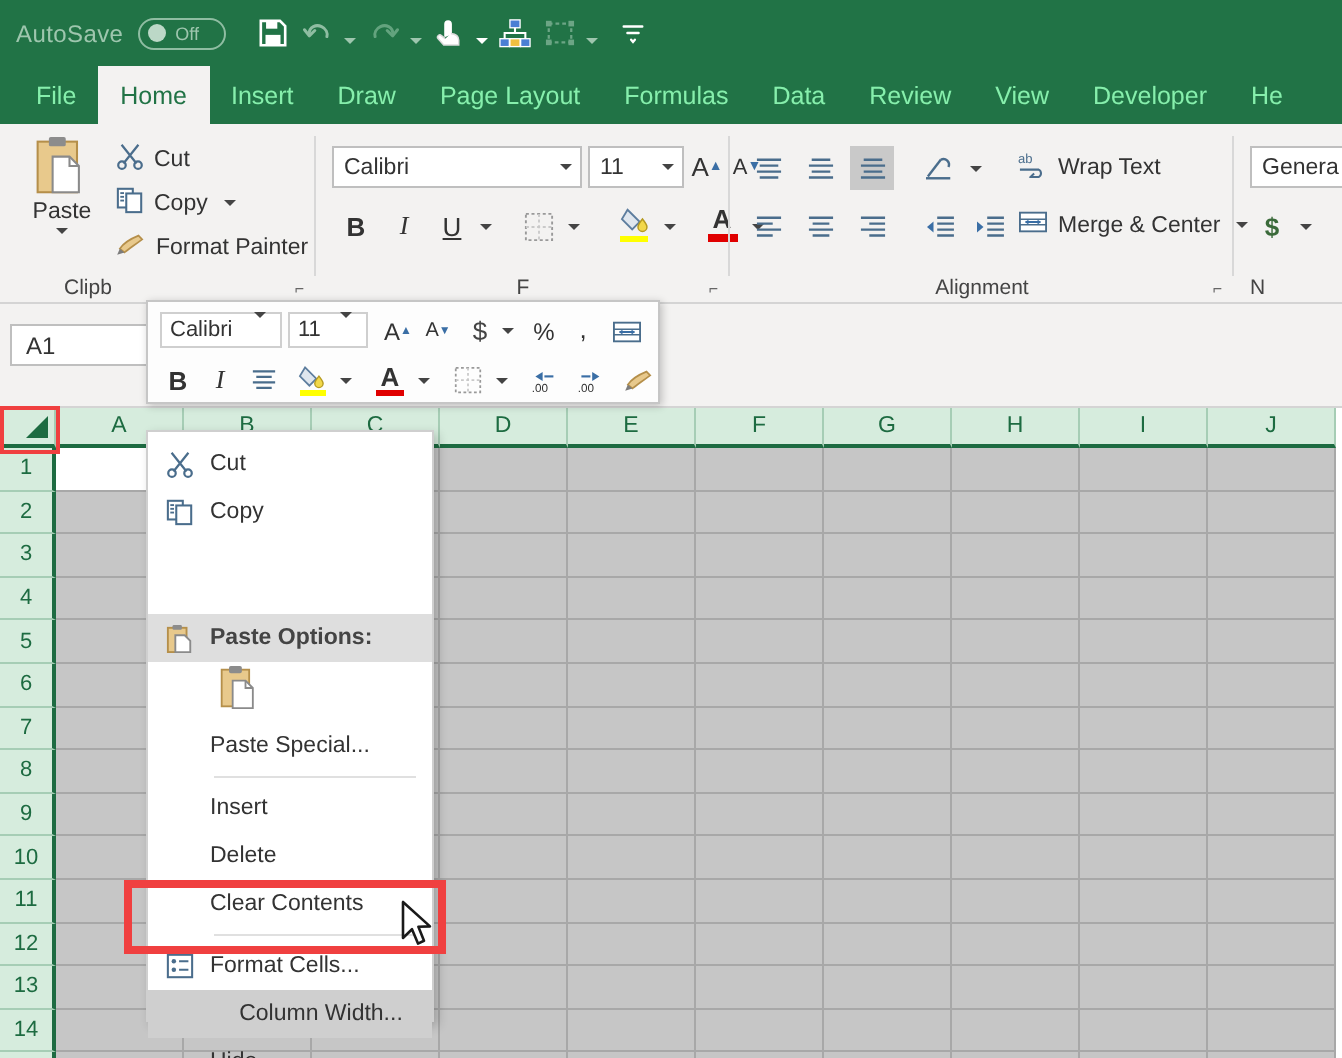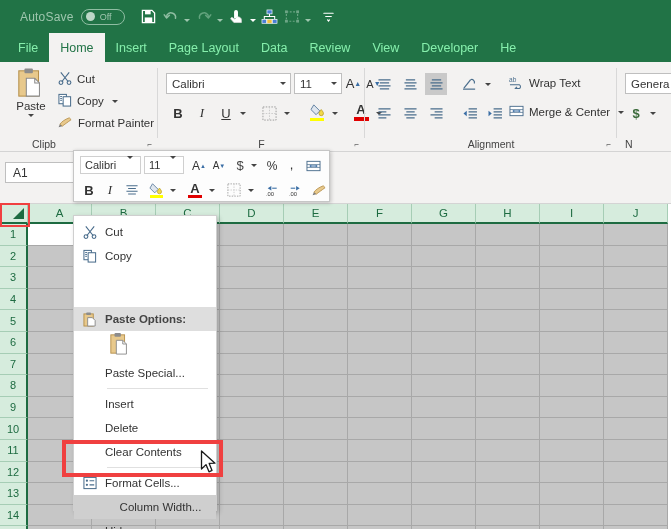--- a/index.html
+++ b/index.html
@@ -10,21 +10,21 @@
     background: #ffffff;
   }
   #app { position: relative; width: 671px; height: 529px; overflow: hidden; }
 
   
   .titlebar {
     position: absolute; left: 0; top: 0; width: 671px; height: 33px;
     background: #217346;
     display: flex; align-items: center;
   }
-  .autosave-wrap { display: flex; align-items: center; margin-left: 20px; }
+  .autosave-wrap { display: flex; align-items: center; margin-left: 8px; }
   .autosave-label {
     color: #9ec6ae; font-size: 12px; letter-spacing: .2px;
   }
   .autosave-toggle {
     margin-left: 7px; width: 44px; height: 16px; border-radius: 9px;
     border: 1px solid #8fbda2; display: flex; align-items: center;
     position: relative;
   }
   .autosave-knob {
     width: 9px; height: 9px; border-radius: 50%; background: #bcd8c7;
@@ -295,21 +295,27 @@
     <div class="tab first">
         <span>File</span>
       </div>
     <div class="tab active">
         <span>Home</span>
       </div>
     <div class="tab">
         <span>Insert</span>
       </div>
     <div class="tab">
+        <span>Draw</span>
+      </div>
+    <div class="tab">
         <span>Page Layout</span>
+      </div>
+    <div class="tab">
+        <span>Formulas</span>
       </div>
     <div class="tab">
         <span>Data</span>
       </div>
     <div class="tab">
         <span>Review</span>
       </div>
     <div class="tab">
         <span>View</span>
       </div>

